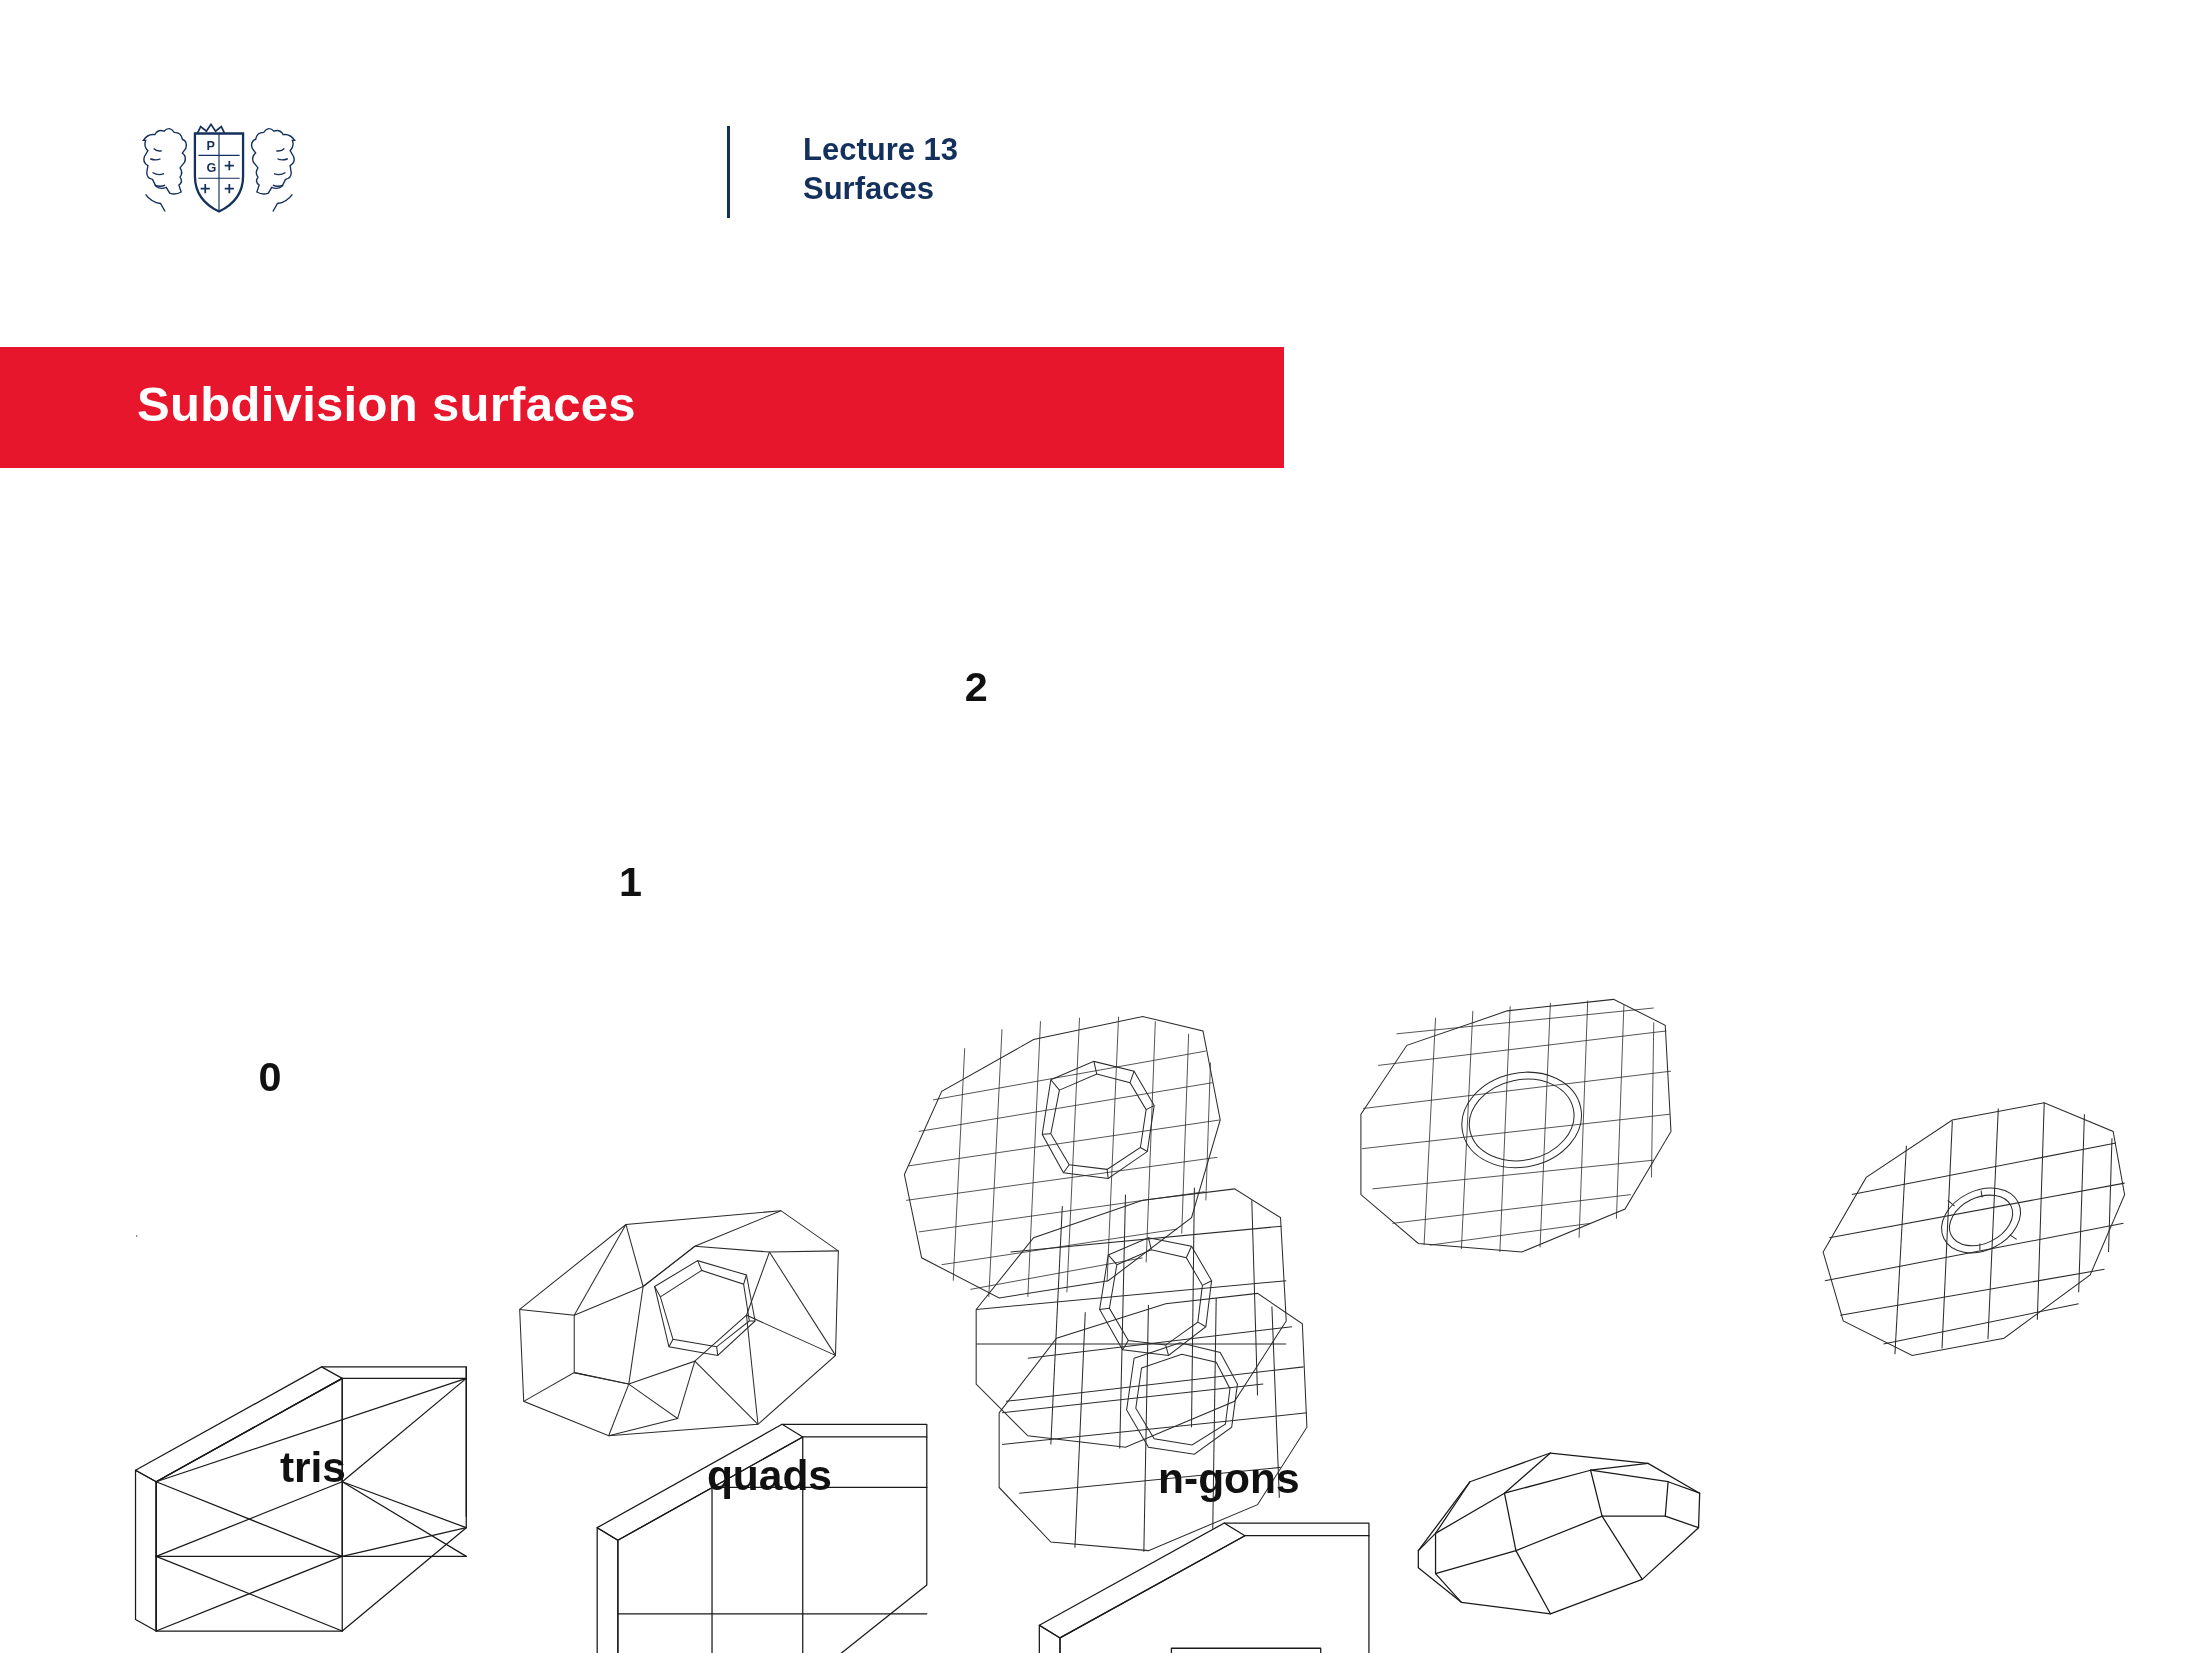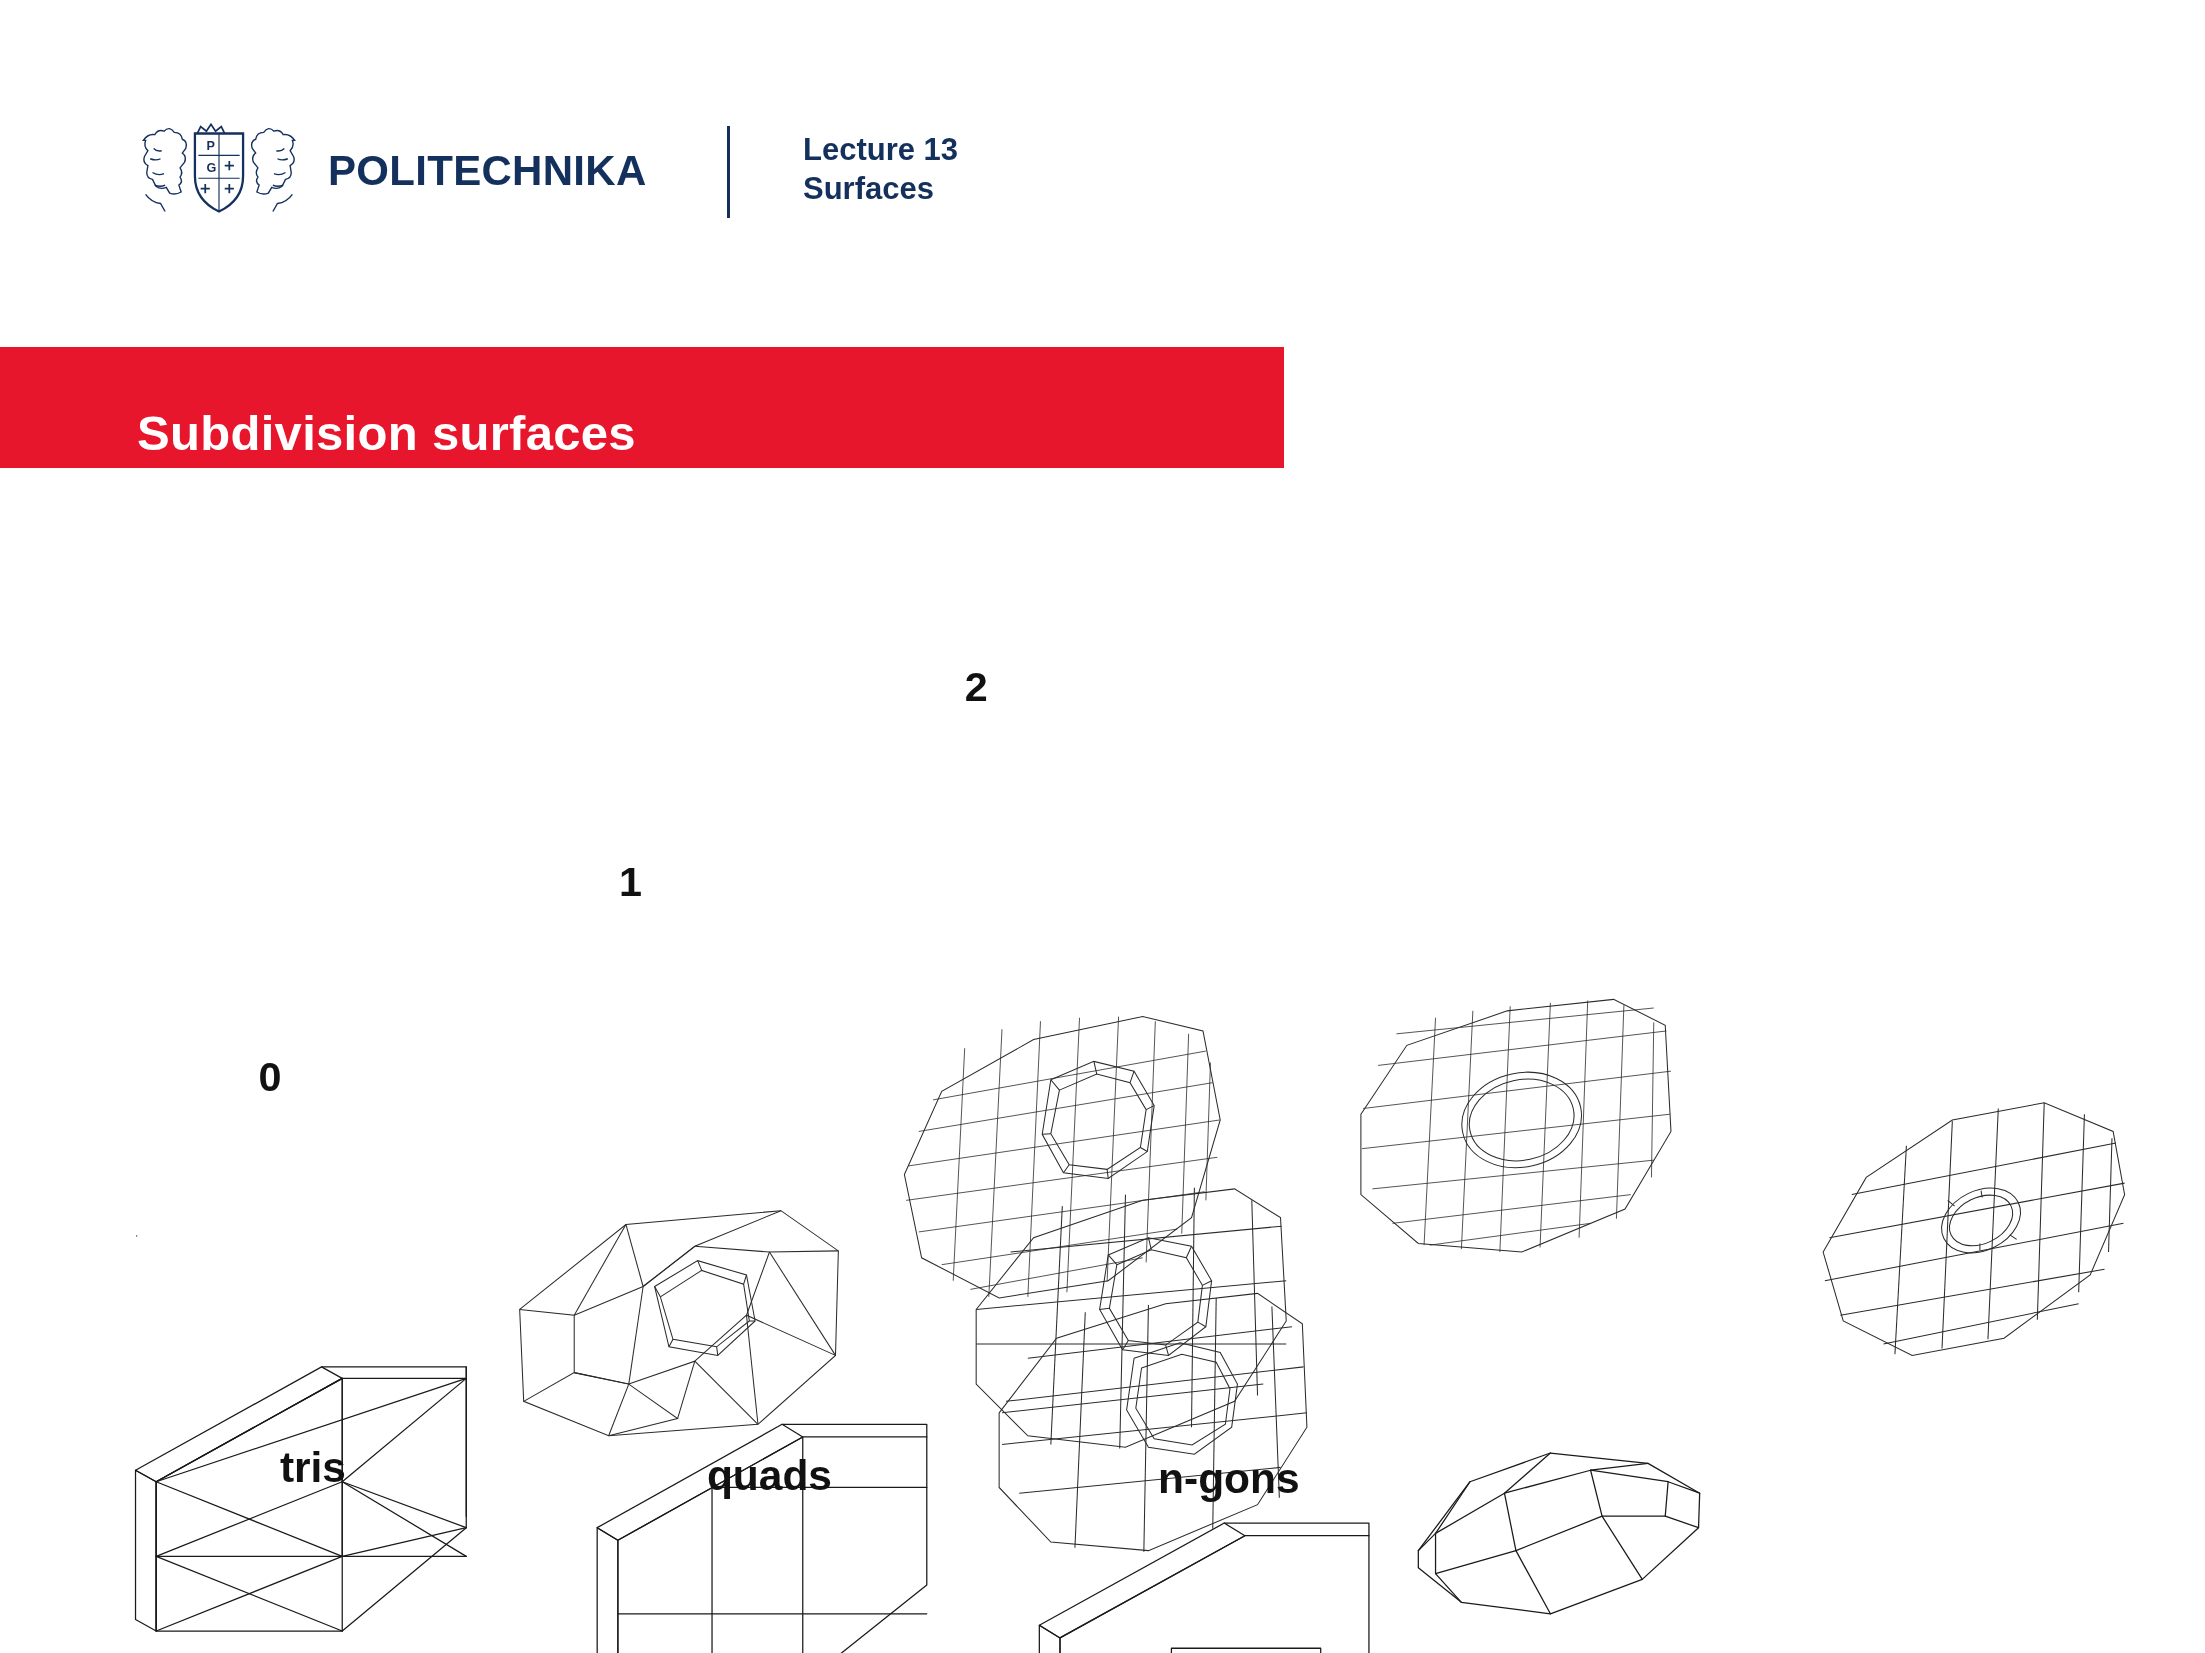--- a/index.html
+++ b/index.html
@@ -74,21 +74,20 @@
   }
   #title-bar .title-text {
     position: absolute;
     left: 137px;
     top: 29px;
     color: #ffffff;
     font-weight: bold;
     font-size: 49px;
     letter-spacing: 0.3px;
     white-space: nowrap;
-    margin-top: 29px;
   }
 
   
   #figure {
     position: absolute;
     left: 0;
     top: 540px;
     width: 2205px;
     height: 1114px;
   }
@@ -153,21 +152,20 @@
           </g>
 
           <path d="M112 18 l6 -12 l10 8 l8 -12 l8 12 l10 -8 l6 12" stroke-width="3"></path>
         </g>
         <text x="128" y="46" font-family="Liberation Sans, sans-serif" font-size="22" font-weight="bold" fill="#14305c">P</text>
         <text x="128" y="86" font-family="Liberation Sans, sans-serif" font-size="22" font-weight="bold" fill="#14305c">G</text>
       </svg>
     </div>
 
     <div id="uni-name">
-      <span class="line1">POLITECHNIKA</span>
     </div>
   </div>
 
   <div id="divider"></div>
 
   <div id="lecture-block">
     <div>Lecture 13</div>
     <div>Surfaces</div>
   </div>
 </div>

